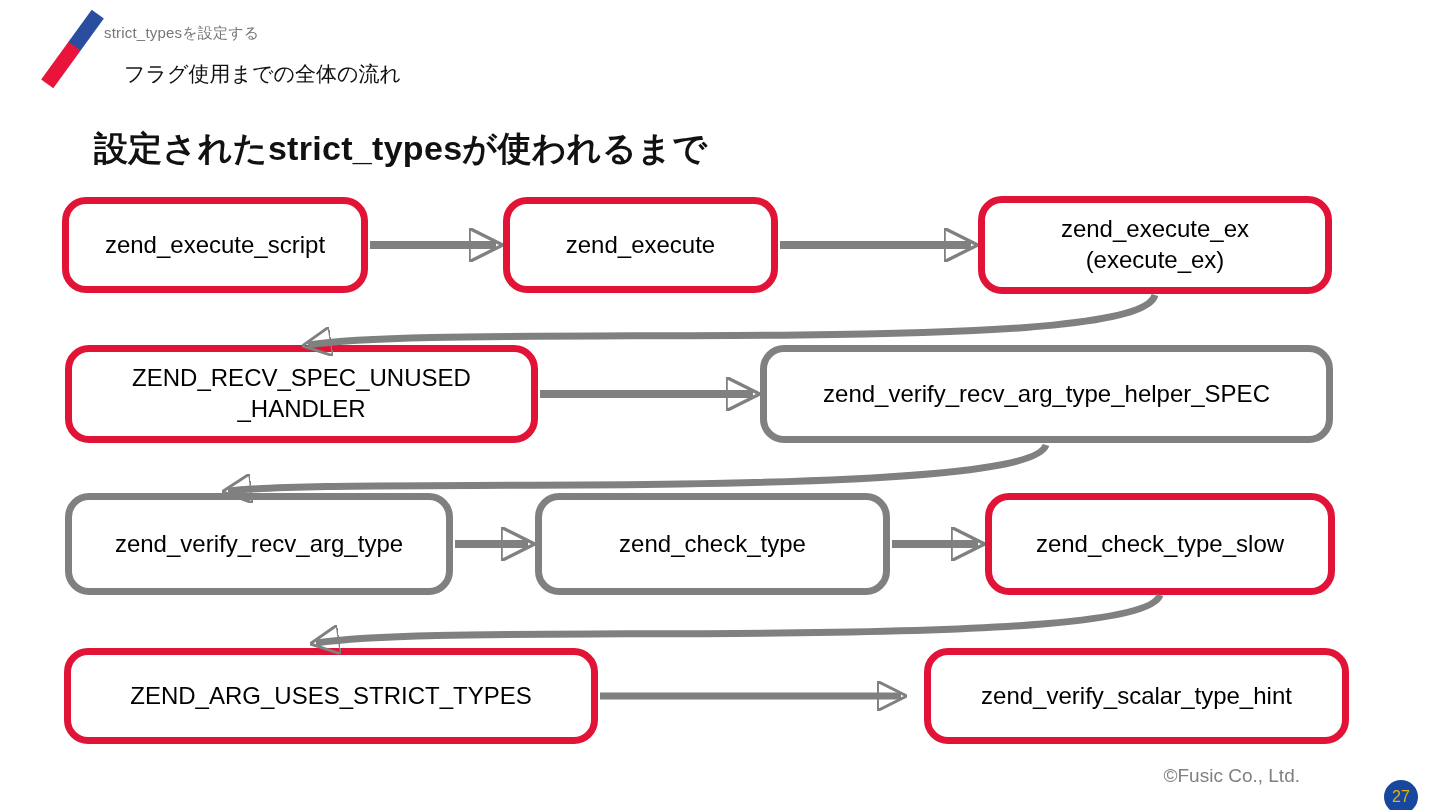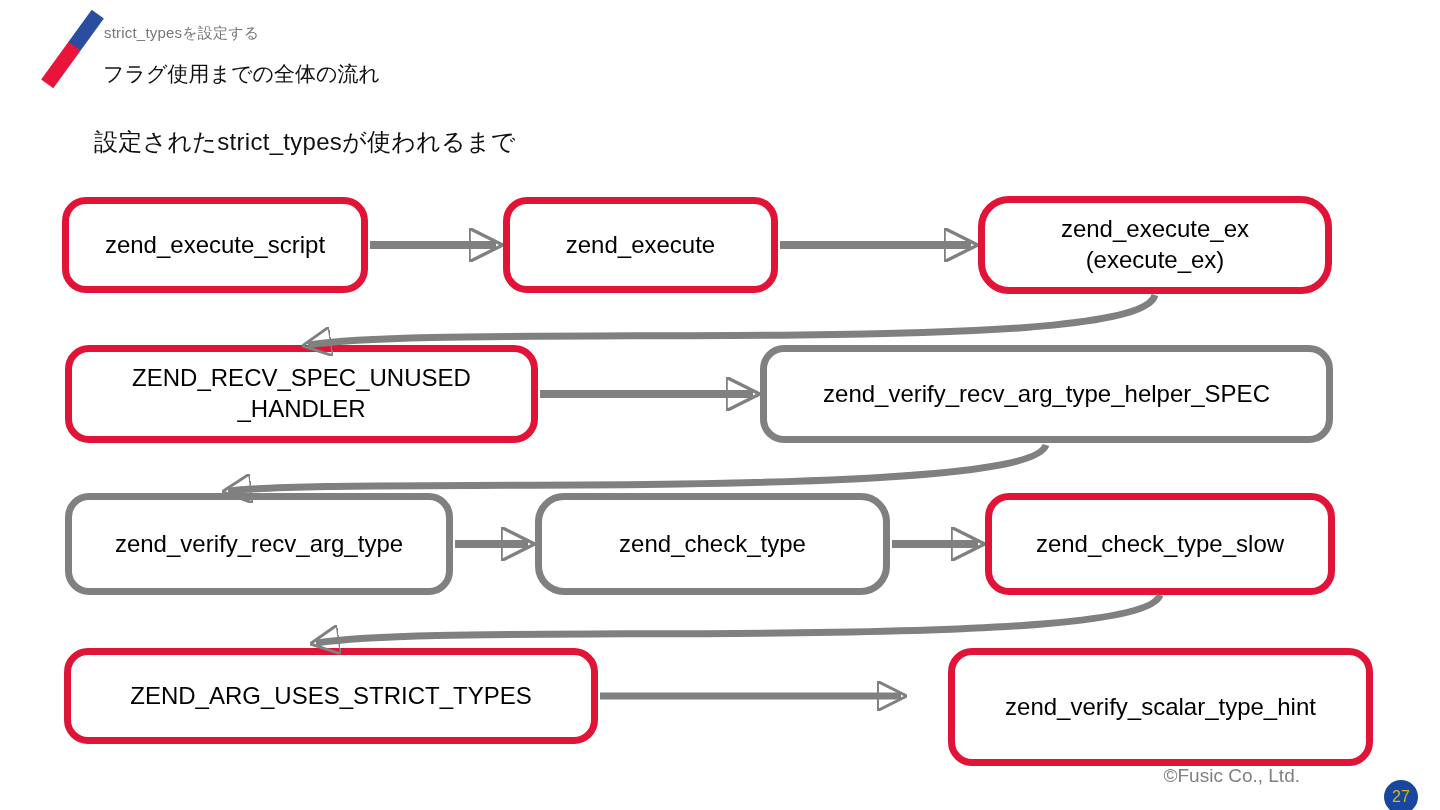--- a/index.html
+++ b/index.html
@@ -26,53 +26,53 @@
   .logo-bar{
     position:absolute;left:23px;top:-4px;width:15px;height:86px;
     transform:rotate(36deg);
     background:linear-gradient(to bottom, var(--logo-blue) 0 46%, var(--logo-red) 46% 100%);
   }
   .eyebrow{
     position:absolute;left:104px;top:24px;
     font-size:15px;color:var(--muted);letter-spacing:.2px;
   }
   .heading{
-    position:absolute;left:103px;top:60px;
+    position:absolute;left:124px;top:60px;
     font-size:21px;font-weight:500;color:var(--ink);font-family:Liberation Mono, monospace;
   }
   .slide-title{
     position:absolute;left:94px;top:126px;
-    font-size:24px;font-weight:400;color:var(--ink);
+    font-size:34px;font-weight:700;color:var(--ink);
     letter-spacing:.3px;
   }
 
   
   .node{
     position:absolute;
     background:#ffffff;
     border:7px solid var(--gray);
     border-radius:24px;
     display:flex;align-items:center;justify-content:center;
     text-align:center;
     font-size:24px;color:#000;
     line-height:1.28;
     white-space:pre-line;
     z-index:2;
   }
   .node.red{border-color:var(--red);}
   .nA{left:62px; top:197px; width:306px; height:96px;}
   .nB{left:503px;top:197px; width:275px; height:96px;}
-  .nC{left:978px;top:196px; width:354px; height:98px;border-radius:31px;}
+  .nC{left:978px;top:196px; width:354px; height:98px;}
   .nD{left:65px; top:345px; width:473px; height:98px;}
   .nE{left:760px;top:345px; width:573px; height:98px;}
   .nF{left:65px; top:493px; width:388px; height:102px;}
-  .nG{left:535px;top:493px; width:355px; height:102px;border-radius:29px;}
+  .nG{left:535px;top:493px; width:355px; height:102px;}
   .nH{left:985px;top:493px; width:350px; height:102px;text-align:center;}
   .nI{left:64px; top:648px; width:534px; height:96px;}
-  .nJ{left:948px;top:648px; width:425px; height:118px;text-align:right;}
+  .nJ{left:924px;top:648px; width:425px; height:96px;text-align:right;}
 
   .connectors{
     position:absolute;left:0;top:0;width:1440px;height:810px;
     z-index:3;pointer-events:none;
   }
   .connectors path, .connectors line{stroke:var(--gray);fill:none;}
 
   
   .copyright{
     position:absolute;right:140px;top:765px;

